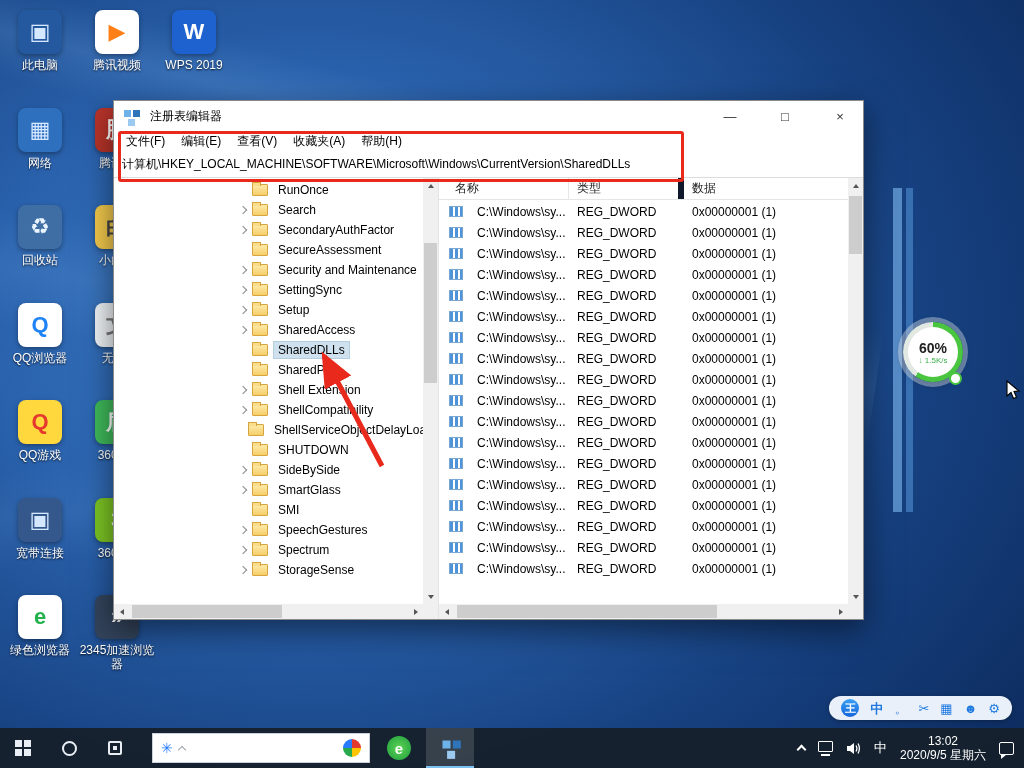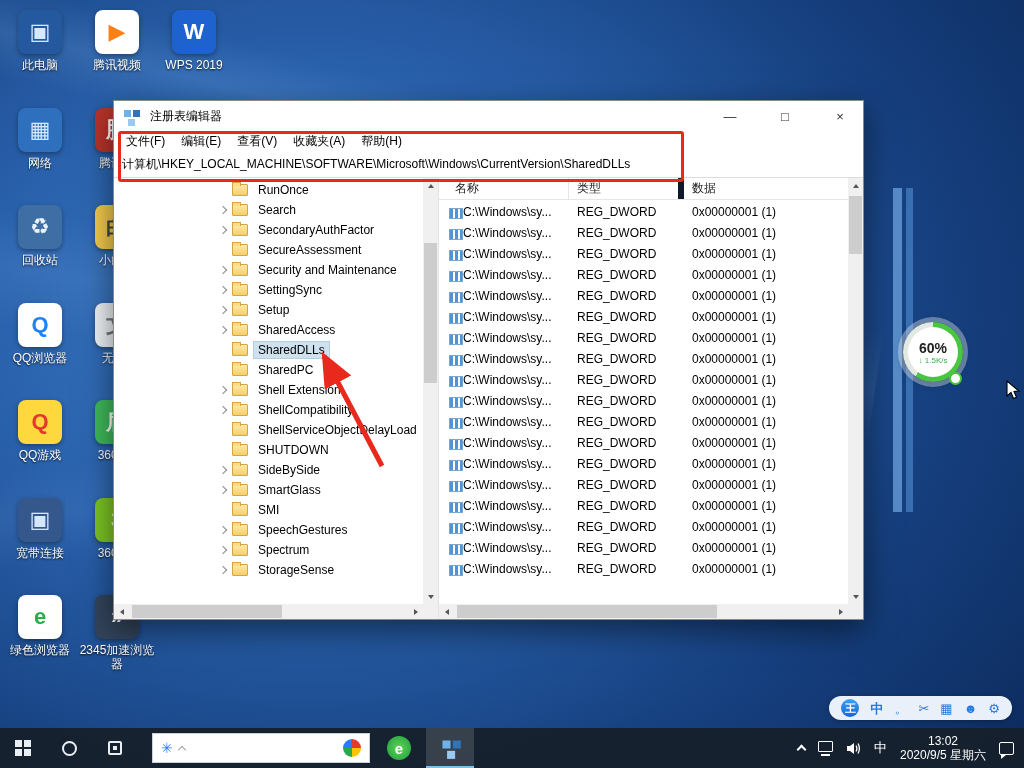--- a/index.html
+++ b/index.html
@@ -39,42 +39,42 @@
           font-size:13px; color:#333; }
   .menubar { height:21px; display:flex; align-items:flex-start; padding-left:4px; font-size:12px; flex:0 0 auto; }
   .menubar span { padding:2px 8px; }
   .addrbar { height:26px; display:flex; align-items:center; padding-left:8px; font-size:12px;
              border-bottom:1px solid #dcdcdc; flex:0 0 auto; white-space:nowrap; overflow:hidden; }
   .content { flex:1; display:flex; min-height:0; position:relative; }
 
   
   .tree-pane { width:325px; position:relative; overflow:hidden; border-right:1px solid #e4e4e4; }
   .tree-scroll { position:absolute; left:0; top:0; right:15px; bottom:15px; overflow:hidden; padding-top:2px; }
-  .tree-row { height:20px; display:flex; align-items:center; padding-left:104px; font-size:12px; white-space:nowrap; }
+  .tree-row { height:20px; display:flex; align-items:center; padding-left:104px; font-size:12px; white-space:nowrap;margin-left:20px; }
   .chev { width:12px; display:inline-flex; align-items:center; justify-content:center; }
   .chev::before { content:""; width:5px; height:5px; border-right:1.4px solid #8a8a8a; border-bottom:1.4px solid #8a8a8a;
                   transform:rotate(-45deg); margin-right:2px; }
   .chev.hidden { visibility:hidden; }
   .folder { width:16px; height:12px; margin:0 6px 0 2px; position:relative; flex:0 0 auto;
             background:linear-gradient(#fdeaa9,#f6ce6a); border:1px solid #d8a43c; border-radius:1px; }
   .folder::before { content:""; position:absolute; top:-3px; left:-1px; width:7px; height:3px;
                     background:#f9dd8a; border:1px solid #d8a43c; border-bottom:none; }
   .tlabel { padding:1px 4px; }
   .tlabel.selected { background:#cfe1ee; outline:1px solid #b3cede; }
 
   
   .list-pane { flex:1; position:relative; overflow:hidden; }
   .lheader { display:flex; height:22px; align-items:center; font-size:12px; color:#222;
              border-bottom:1px solid #e6e6e6; margin-right:15px; }
   .h-name { width:130px; padding-left:16px; height:100%; display:flex; align-items:center; border-right:1px solid #e6e6e6; }
   .h-type { width:115px; padding-left:8px; height:100%; display:flex; align-items:center; border-right:6px solid #0f172a; }
   .h-data { flex:1; padding-left:8px; }
   .lrows { position:absolute; left:0; top:23px; right:15px; bottom:15px; overflow:hidden; }
   .lrow { display:flex; height:21px; align-items:center; font-size:12px; white-space:nowrap; }
-  .c-name { width:130px; padding-left:10px; display:flex; align-items:flex-end; gap:0; overflow:hidden; }
+  .c-name { width:130px; padding-left:10px; display:flex; align-items:center; gap:14px; overflow:hidden; }
   .c-type { width:115px; padding-left:8px; }
   .c-data { flex:1; padding-left:8px; }
   .bico { width:14px; height:11px; flex:0 0 auto; border:1px solid #7aa7cf; background:
           repeating-linear-gradient(90deg,#4f94d8 0 3px,#ffffff 3px 5px); }
 
   
   .vsb { position:absolute; top:0; right:0; bottom:15px; width:15px; background:#f0f0f0; }
   .hsb { position:absolute; left:0; right:15px; bottom:0; height:15px; background:#f0f0f0; }
   .sb-corner { position:absolute; right:0; bottom:0; width:15px; height:15px; background:#f0f0f0; }
   .sb-btn { position:absolute; width:15px; height:15px; display:flex; align-items:center; justify-content:center; }

